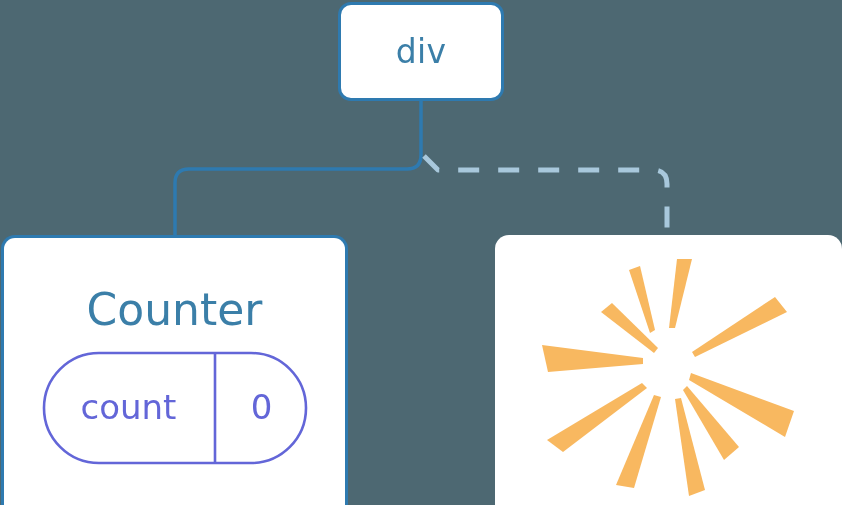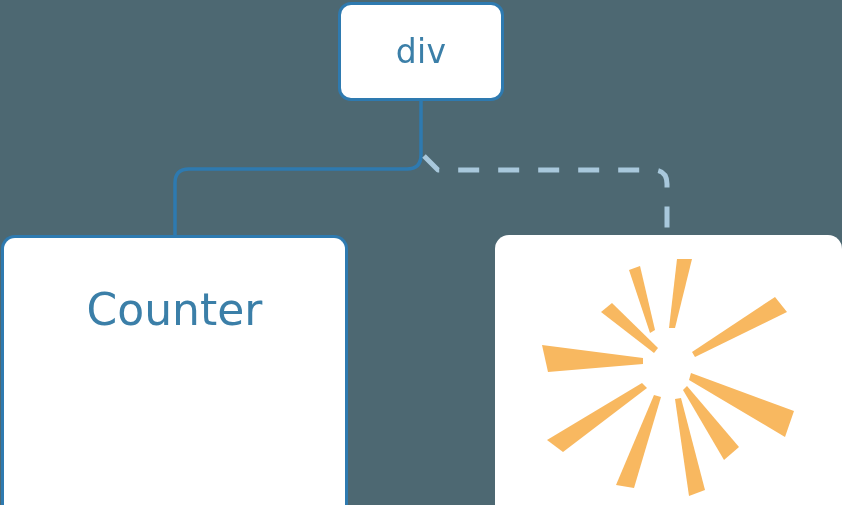--- a/index.html
+++ b/index.html
@@ -135,20 +135,28 @@
   </svg>
 
   <div class="node bordered" id="node-div">
     <span class="node-title-root">div</span>
   </div>
 
   <div class="node bordered" id="node-counter">
     <div class="counter-title">Counter</div>
   </div>
 
+  <div class="pill">
+    <svg width="266" height="114" viewBox="0 0 266 114" aria-hidden="true">
+      <rect x="2" y="2" width="262" height="110" rx="55" ry="55" fill="#ffffff" stroke="#6366d8" stroke-width="2.6"></rect>
+      <line x1="173" y1="2" x2="173" y2="112" stroke="#6366d8" stroke-width="2.6"></line>
+    </svg>
+    <span class="pill-label">count</span>
+    <span class="pill-value">0</span>
+  </div>
 
   <div class="node" id="node-spinner">
     <svg id="spinner-art" viewBox="0 0 347 270" width="347" height="270" aria-hidden="true">
       <g fill="#f8b860">
 
         <polygon points="182,24 197,24 180,93 174,93"></polygon>
         <polygon points="134,35 145,31 160,95 155,98"></polygon>
         <polygon points="106,77 117,68 163,113 159,118"></polygon>
         <polygon points="47,110 53,137 148,129 148,123"></polygon>
         <polygon points="52,205 68,217 152,153 147,148"></polygon>

